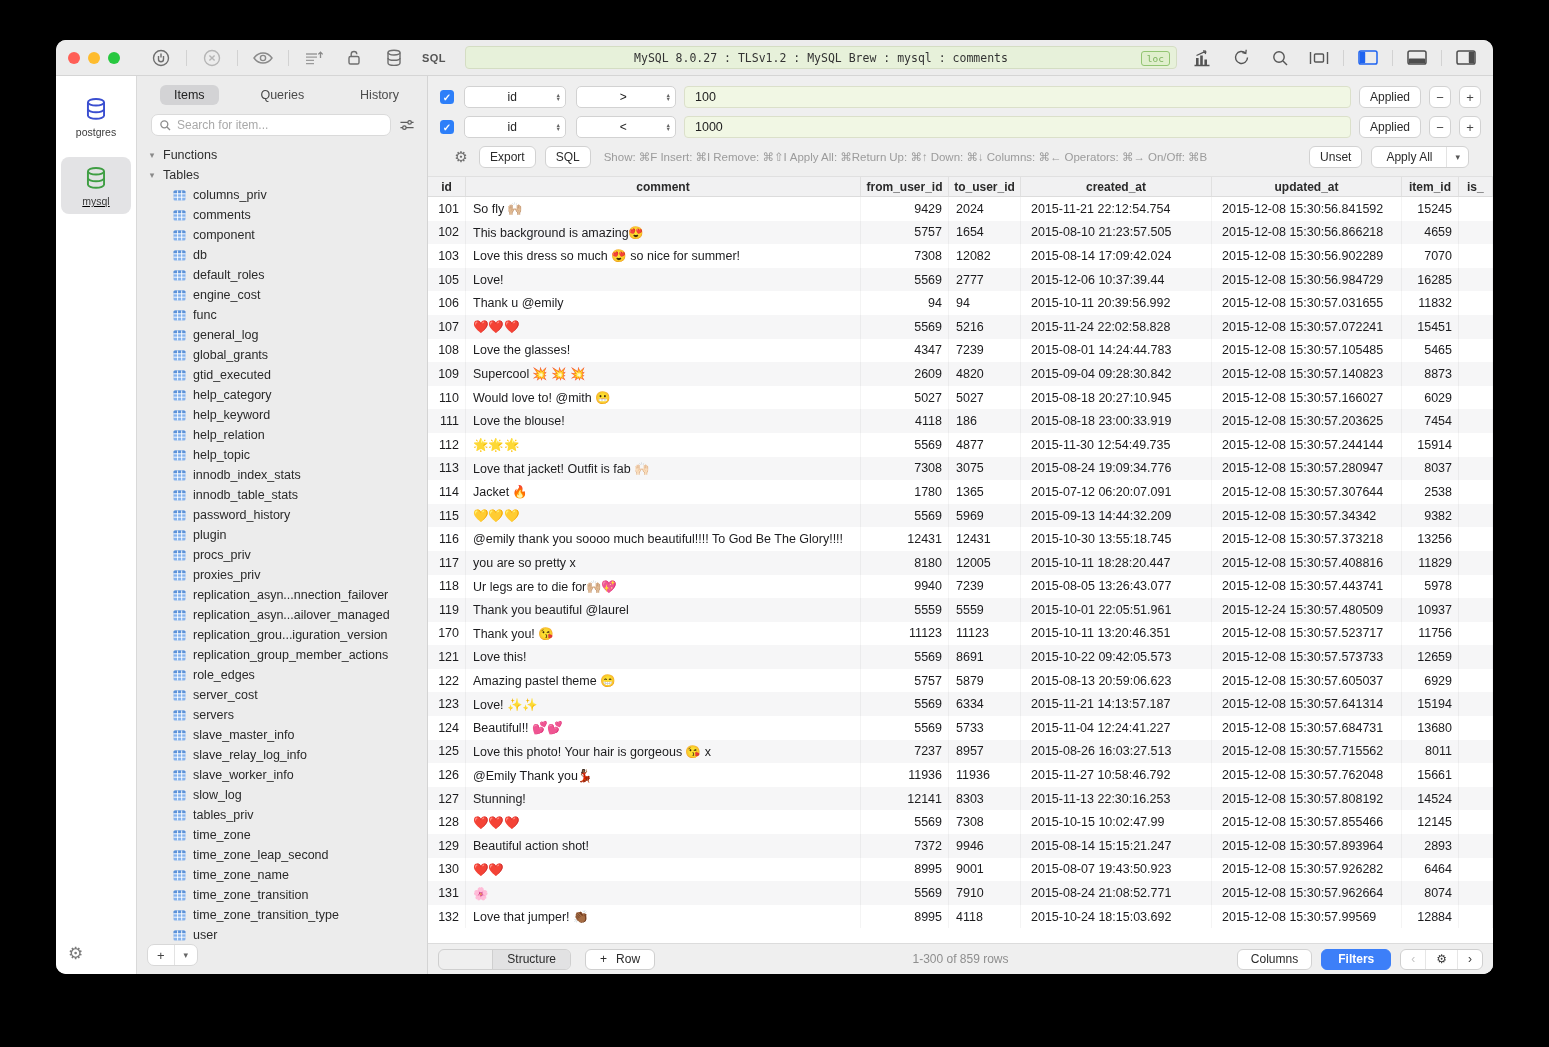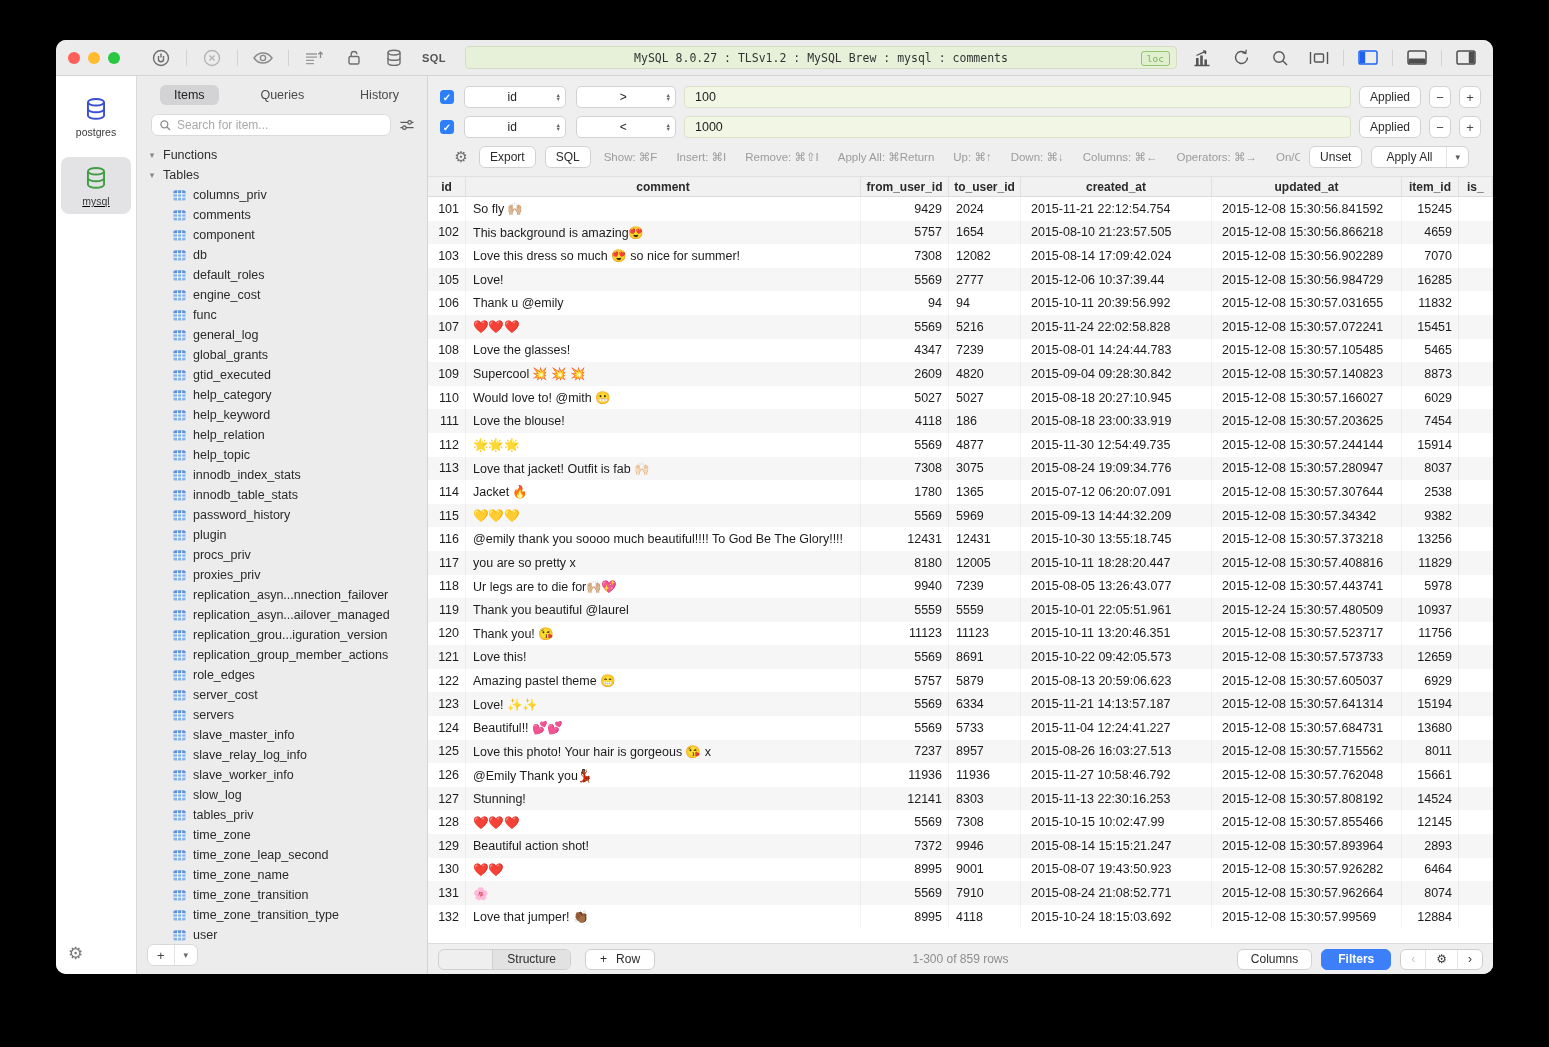--- a/index.html
+++ b/index.html
@@ -55,21 +55,21 @@
   .dropdown { background:#fff; border:1px solid #d2d2d2; border-radius:5px; height:22px; display:flex; align-items:center; padding:0 4px 0 8px; }
   .dropdown .dd-label { flex:1; text-align:center; font-size:12px; color:#222; }
   .dd-col { width:102px; margin-left:2px; } .dd-op { width:100px; margin-left:2px; }
   .stepper { display:flex; flex-direction:column; align-items:center; line-height:4.5px; font-size:5.5px; color:#666; padding-left:4px; }
   .fvalue { flex:1; height:22px; background:#f1f7e4; border:1px solid #dbe0ca; border-radius:4px; font-size:12.5px; color:#222; display:flex; align-items:center; padding-left:10px; }
   .btn { background:#fff; border:1px solid #d2d2d2; border-radius:6px; height:22px; display:flex; align-items:center; justify-content:center; font-size:12px; color:#2b2b2b; padding:0 10px; white-space:nowrap; }
   .btn-sq { width:22px; padding:0; font-size:13px; color:#444; }
 
   .shortcut-row { display:flex; align-items:center; height:22px; margin:0 12px 8px 12px; gap:9px; }
   .gear-sm { font-size:15px; color:#6f6f6f; width:18px; text-align:center; }
-  .shortcuts { flex:1; display:flex; align-items:center; gap:19px; overflow:hidden; margin-left:4px; }
+  .shortcuts { flex:1; display:flex; align-items:center; gap:3px; overflow:hidden; margin-left:4px; }
   .shortcut { font-size:11.5px; color:#9b9b9b; white-space:nowrap; }
   .applyall { display:flex; align-items:center; background:#fff; border:1px solid #d2d2d2; border-radius:6px; height:22px; overflow:hidden; }
   .applyall .seg { padding:4px 14px; font-size:12px; color:#2b2b2b; height:100%; display:flex; align-items:center; }
   .applyall .seg + .seg { border-left:1px solid #e3e3e3; padding:0 8px; font-size:9px; color:#555; }
 
   
   .grid-cols { display:grid; grid-template-columns:38px 395px 88px 72px 191px 190px 57px 1fr; }
   .thead { height:21px; background:#f1f1f2; border-top:1px solid #e0e0e0; border-bottom:1px solid #dcdcdc; align-items:center; }
   .th { font-size:12px; font-weight:700; color:#2a2a2a; text-align:center; border-right:1px solid rgba(0,0,0,.07); height:100%; display:flex; align-items:center; justify-content:center; overflow:hidden; white-space:nowrap; }
   .th.left { justify-content:flex-start; padding-left:8px; }
@@ -894,21 +894,21 @@
             <div class="td l">Thank you beautiful @laurel</div>
             <div class="td r">5559</div>
             <div class="td l">5559</div>
             <div class="td dt">2015-10-01 22:05:51.961</div>
             <div class="td dt">2015-12-24 15:30:57.480509</div>
             <div class="td r">10937</div>
             <div class="td l"></div>
           </div>
 
           <div class="grid-cols trow">
-            <div class="td r">120</div>
+            <div class="td r">170</div>
             <div class="td l">Thank you! 😘</div>
             <div class="td r">11123</div>
             <div class="td l">11123</div>
             <div class="td dt">2015-10-11 13:20:46.351</div>
             <div class="td dt">2015-12-08 15:30:57.523717</div>
             <div class="td r">11756</div>
             <div class="td l"></div>
           </div>
 
           <div class="grid-cols trow">

